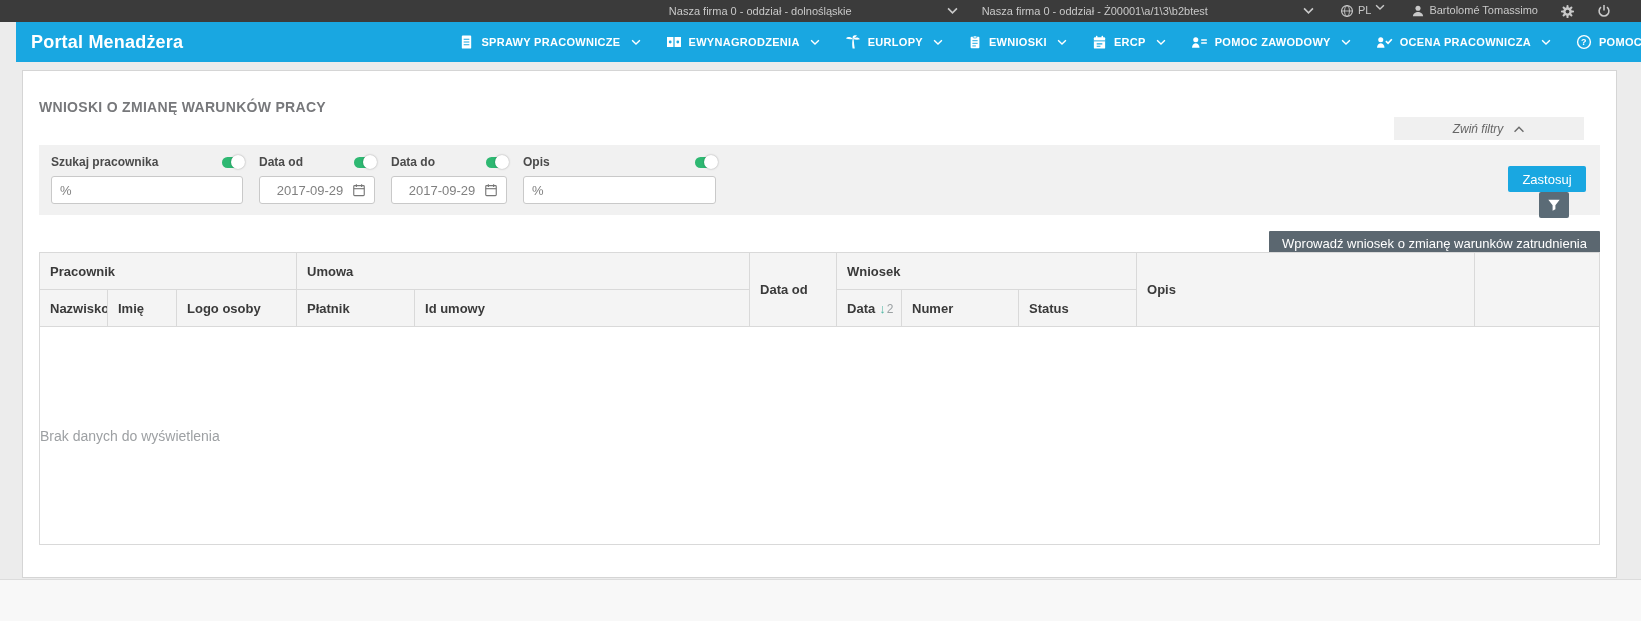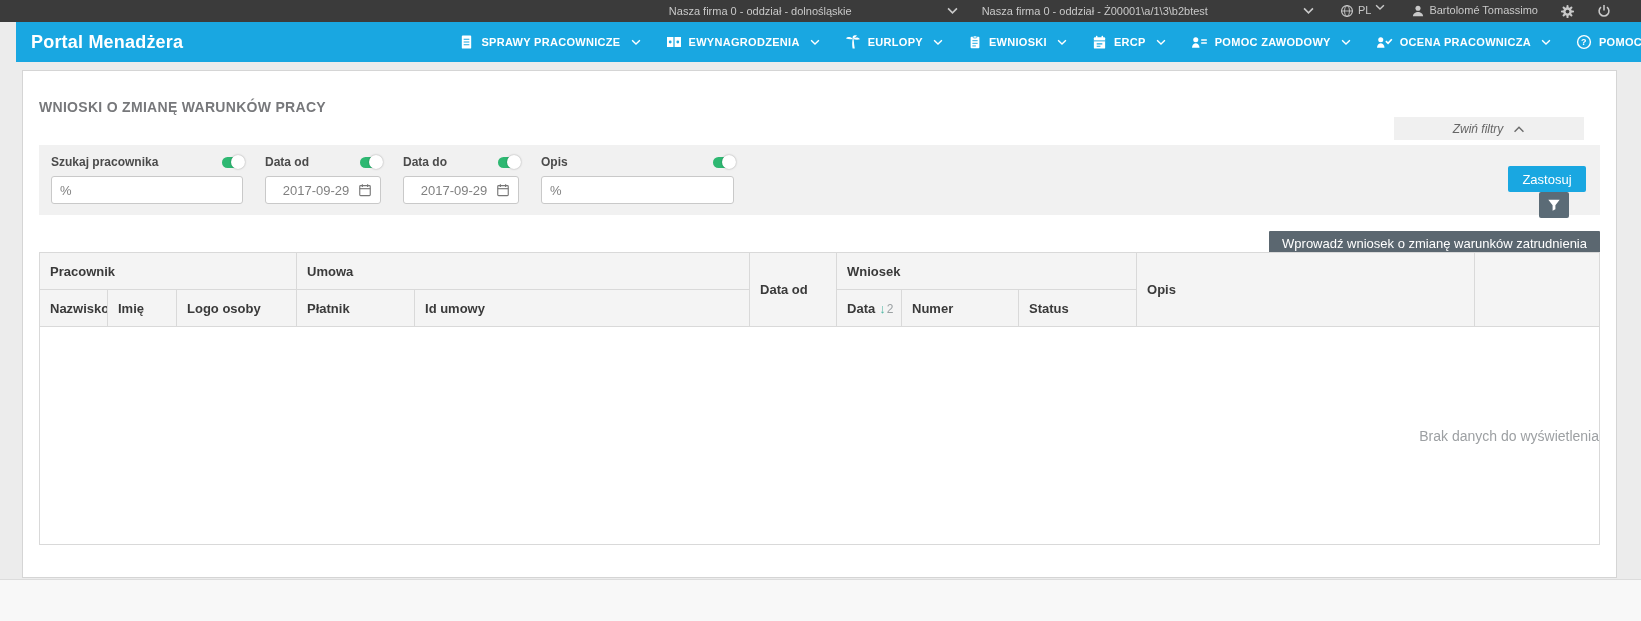--- a/index.html
+++ b/index.html
@@ -46,21 +46,21 @@
   .collapse-bar {
     position:absolute; top:46px; right:32px; width:190px; height:23px;
     background:#f0f0f0; display:flex; align-items:center; justify-content:center;
     gap:10px; font-size:12px; color:#666; cursor:pointer;font-style:italic;
   }
   
   .filter-panel {
     position:absolute; top:74px; left:16px; right:16px; height:70px;
     background:#f1f1f1;
   }
-  .filters { display:flex; gap:22px; padding:9px 0 0 12px; }
+  .filters { display:flex; gap:16px; padding:9px 0 0 12px; }
   .filter-group { display:flex; flex-direction:column; }
   .fw-employee { width:192px; } .fw-date { width:116px; } .fw-desc { width:193px; }
   .filter-head { display:flex; justify-content:space-between; align-items:center; height:16px; }
   .filter-label { font-size:12px; font-weight:bold; color:#4b4b4b; }
   .toggle {
     width:21px; height:11px; background:#2eb872; border-radius:6px;
     position:relative; cursor:pointer; flex:none;
   }
   .toggle::after {
     content:''; position:absolute; right:-2px; top:-1.5px; width:14px; height:14px;
@@ -97,21 +97,21 @@
   th {
     background:#f4f4f4; border:1px solid #d9d9d9; height:37px;
     font-size:13px; font-weight:bold; color:#3a3a3a; text-align:left;
     padding:0 10px; cursor:pointer; white-space:nowrap; overflow:hidden;
   }
   th.static { cursor:default; }
   .sort-desc { color:#4db6a2; margin-left:4px; font-weight:normal; }
   .sort-order { color:#9aa0a2; font-size:12px; margin-left:1px; font-weight:normal; }
   td.empty-cell {
     height:218px; border:1px solid #d9d9d9; background:#fff;
-    text-align:right; vertical-align:middle; color:#9da0a3; font-size:14px;
+    text-align:left; vertical-align:middle; color:#9da0a3; font-size:14px;
   }
   
   .footer-strip {
     position:absolute; left:0; top:579px; width:1641px; height:42px;
     background:#f8f8f8; border-top:1px solid #dcdcdc;
   }
   svg { display:block; }
 </style>
 </head>
 <body>

